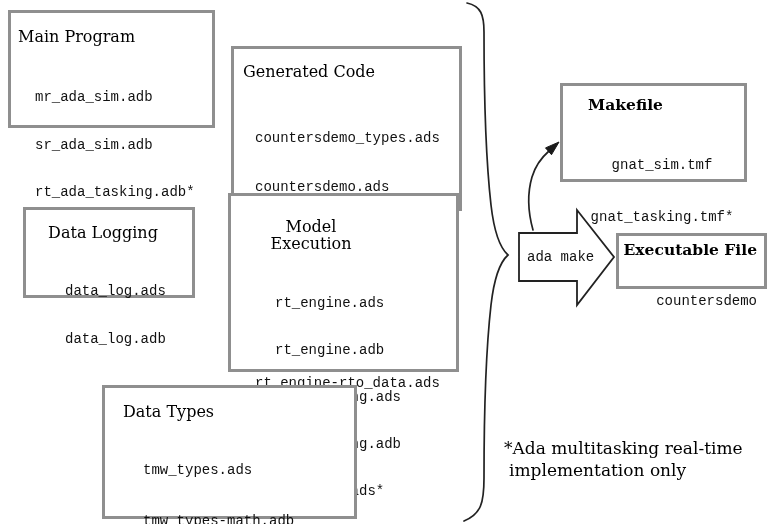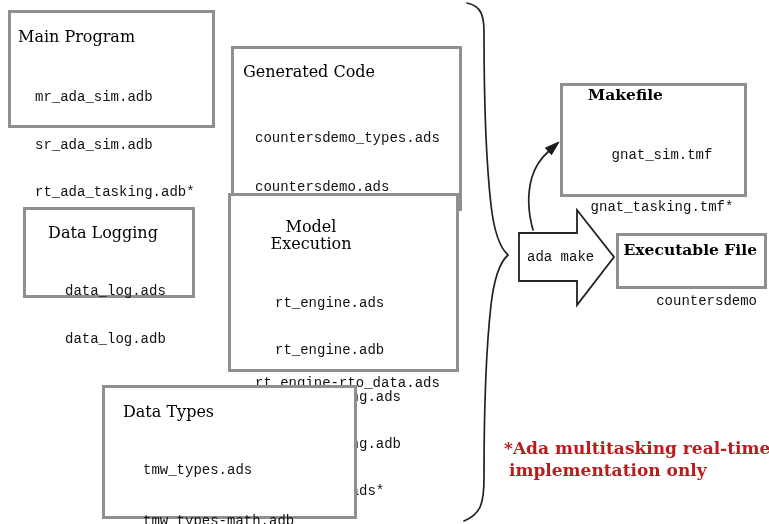--- a/index.html
+++ b/index.html
@@ -29,35 +29,35 @@
 
   #model-execution { left:228px; top:193px; width:231px; height:179px; padding-top:22px; }
   #model-execution .box-title { width:160px; text-align:center; line-height:17px; }
   #model-execution .files { margin:12px 0 0 44px; }
   #model-execution .file-line { line-height:15px; }
 
   #data-types { left:102px; top:385px; width:255px; height:134px; padding:14px 0 12px 18px; }
   #data-types .files { margin:8px 0 0 20px; }
   #data-types .file-line { line-height:18.5px; }
 
-  #makefile-template { left:560px; top:83px; width:187px; height:114px; padding-top:0; }
+  #makefile-template { left:560px; top:83px; width:187px; height:99px; padding-top:10px; }
   #makefile-template .box-title { width:125px; text-align:center; }
   #makefile-template .files { margin:10px 0 0 17px;text-align:center; }
   #makefile-template .file-line { line-height:20px; }
 
   #executable-file { left:616px; top:233px; width:151px; height:56px; padding:5px 7px 0 0; text-align:right; }
   #executable-file .files { margin-top:3px; }
 
   .arrow-label {
     position:absolute; left:527px; top:249px;
     font-family:"Liberation Mono", monospace; font-size:14px; color:#111; white-space:pre;
   }
   .footnote {
     position:absolute; left:504px; top:437px;
-    font-size:17px; font-weight:bold; line-height:22px; color:#b91c1c; white-space:nowrap;
+    font-size:17px; font-weight:normal; line-height:22px; color:#000000; white-space:nowrap;
   }
   .footnote .line2 { margin-left:5px; }
 </style>
 </head>
 <body>
 
 <div class="canvas">
 
   <div class="box" id="main-program">
     <div class="box-title">Main Program</div>

